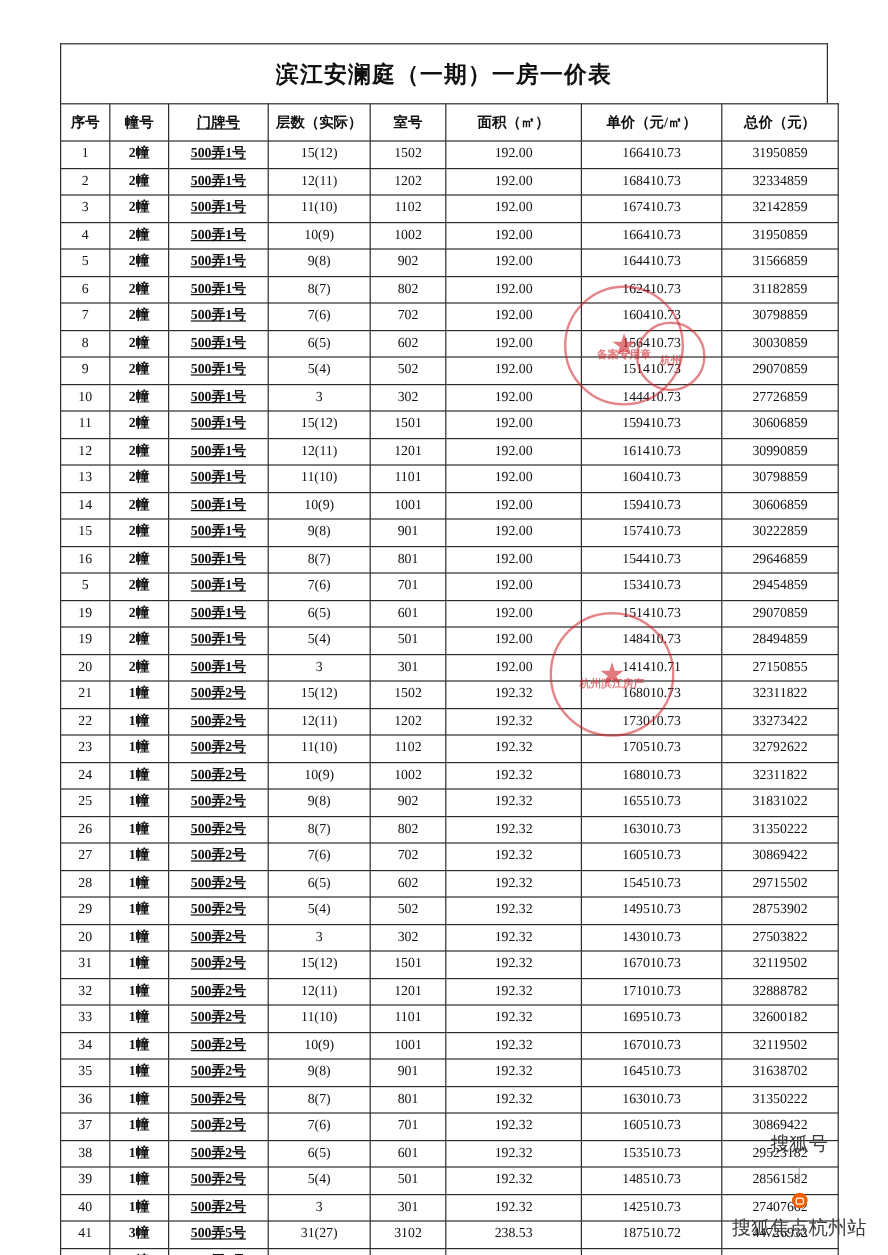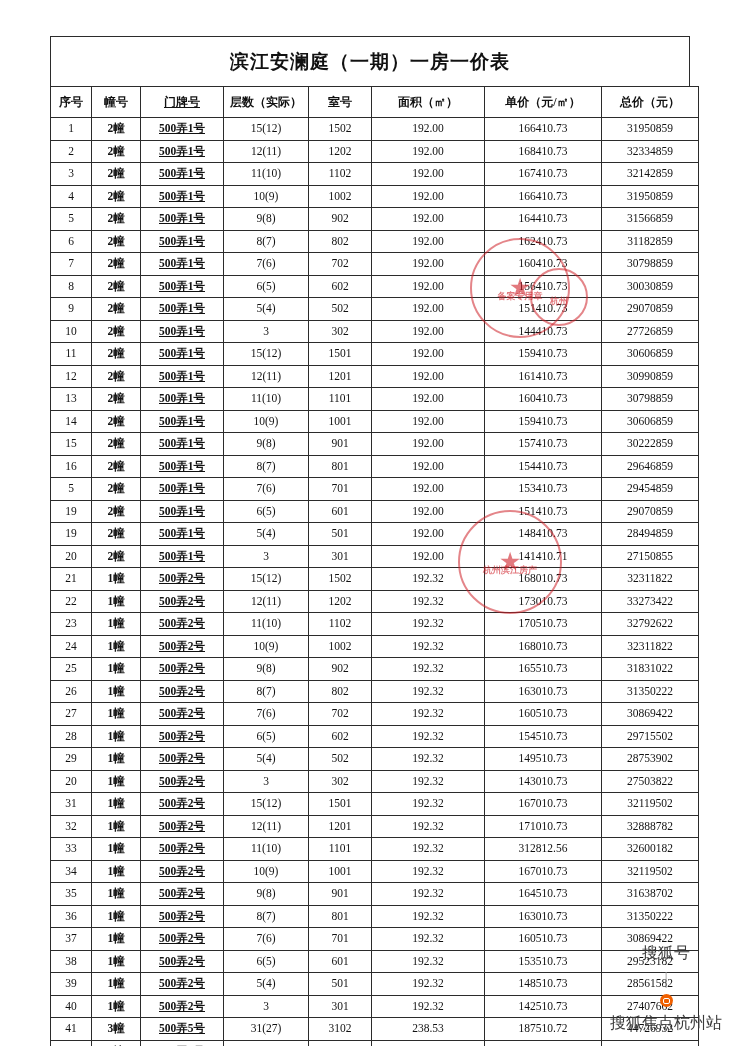--- a/index.html
+++ b/index.html
@@ -498,21 +498,21 @@
           <td class="col-unit">171010.73</td>
           <td class="col-total">32888782</td>
         </tr>
         <tr>
           <td class="col-idx">33</td>
           <td class="col-bldg cell-bold">1幢</td>
           <td class="col-door cell-bold">500弄2号</td>
           <td class="col-floor">11(10)</td>
           <td class="col-room">1101</td>
           <td class="col-area">192.32</td>
-          <td class="col-unit">312812.56</td>
+          <td class="col-unit">169510.73</td>
           <td class="col-total">32600182</td>
         </tr>
         <tr>
           <td class="col-idx">34</td>
           <td class="col-bldg cell-bold">1幢</td>
           <td class="col-door cell-bold">500弄2号</td>
           <td class="col-floor">10(9)</td>
           <td class="col-room">1001</td>
           <td class="col-area">192.32</td>
           <td class="col-unit">167010.73</td>

